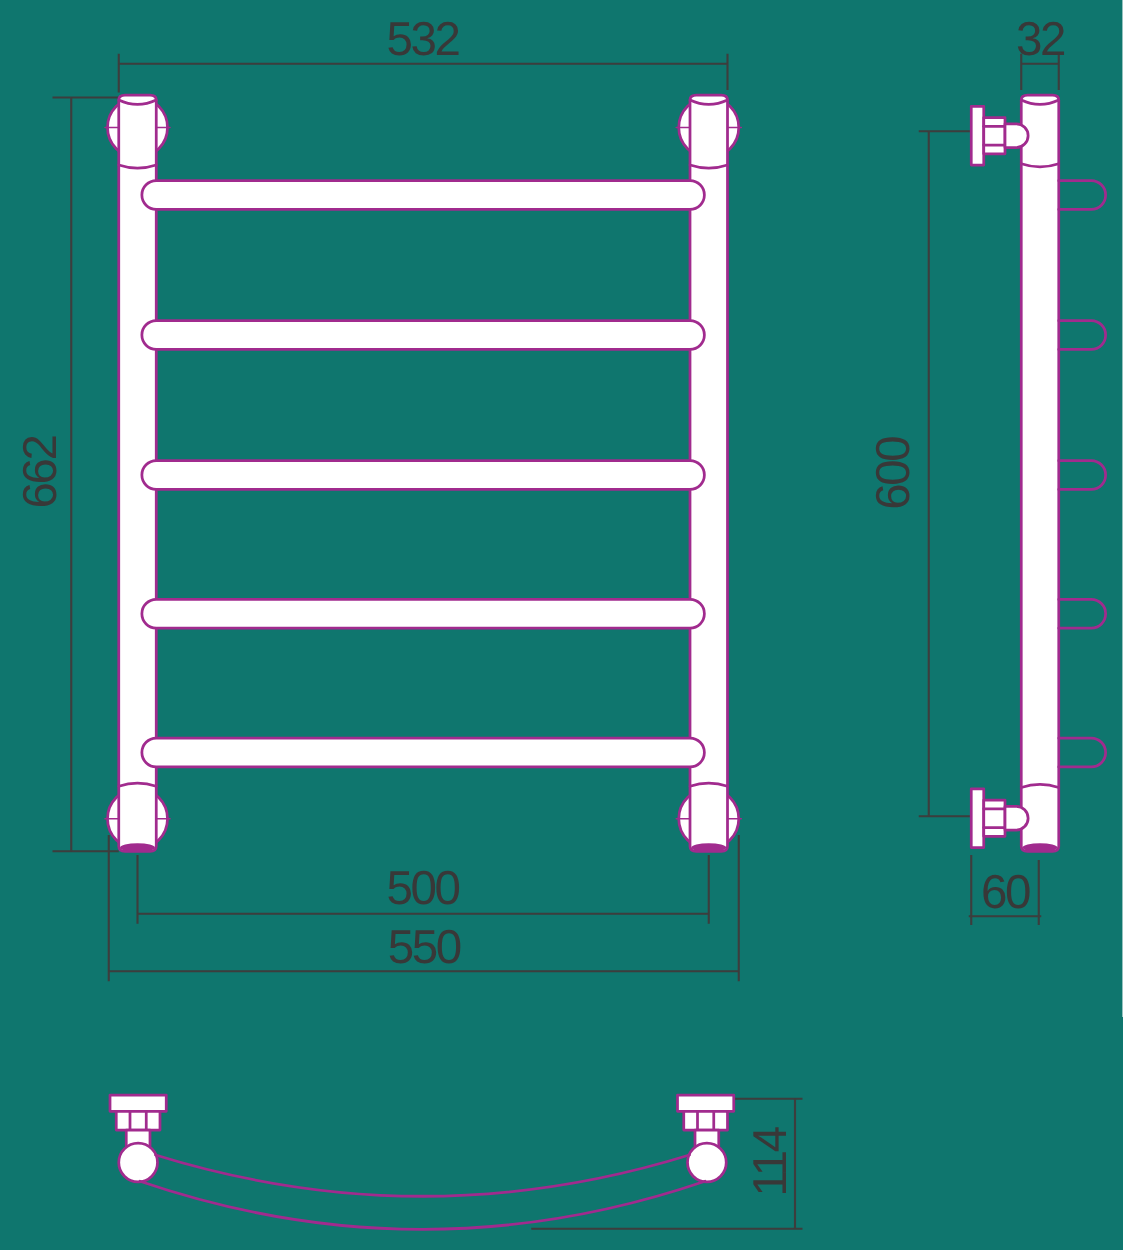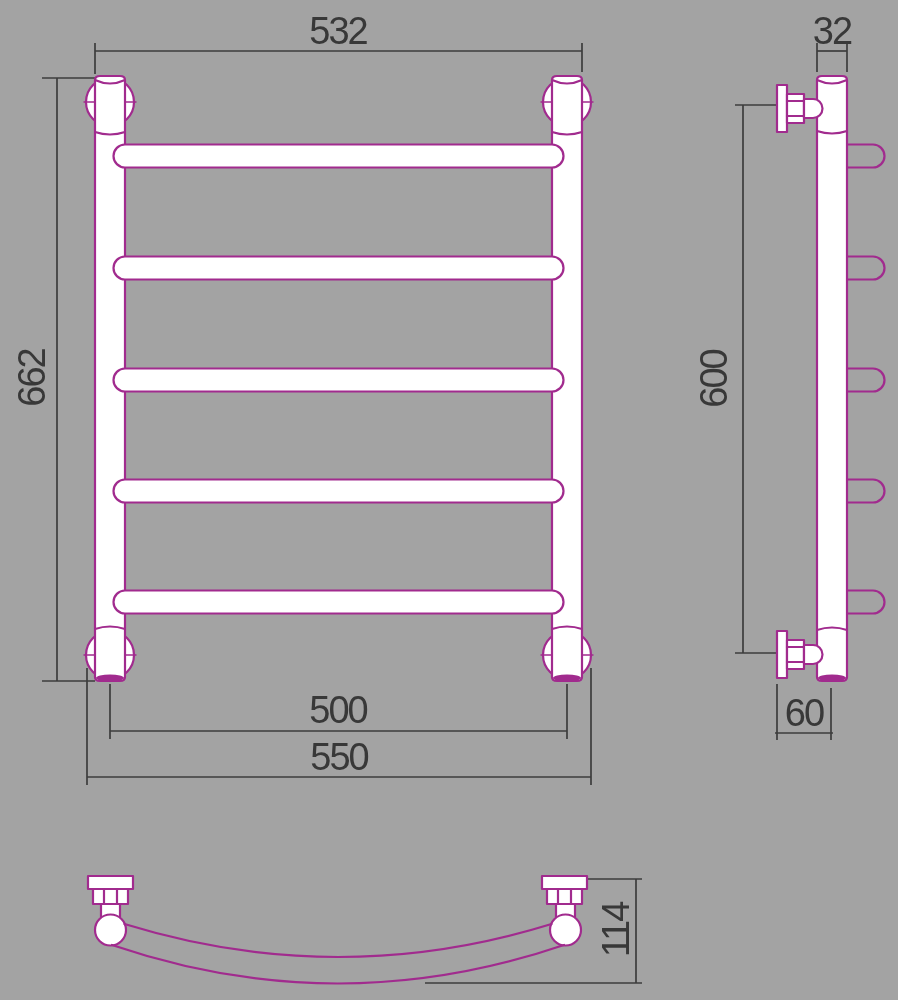--- a/index.html
+++ b/index.html
@@ -1,16 +1,16 @@
 <!DOCTYPE html>
 <html><head>
 <meta charset="utf-8">
 <style>
   html,body { margin:0; padding:0; background:#ffffff; }
-  .canvas { position:relative; width:898px; height:1000px; background:#a3a3a3; overflow:hidden; }
+  .canvas { position:relative; width:898px; height:1000px; background:#0f766e; overflow:hidden; }
   svg { display:block; }
   .dim-text {
     font-family:"Liberation Sans", sans-serif;
     font-size:38px;
     letter-spacing:-2px;
     fill:#383838;
     text-anchor:middle;
   }
   .dim-line { fill:none; stroke-width:1.7; stroke-linecap:butt; }
   .product { fill:none; stroke-width:2.2; stroke-linejoin:round; stroke-linecap:round; }

